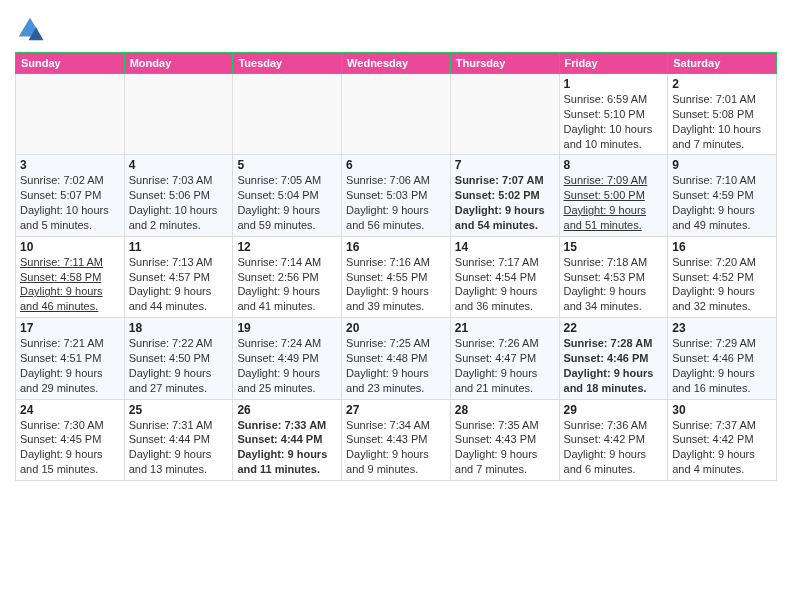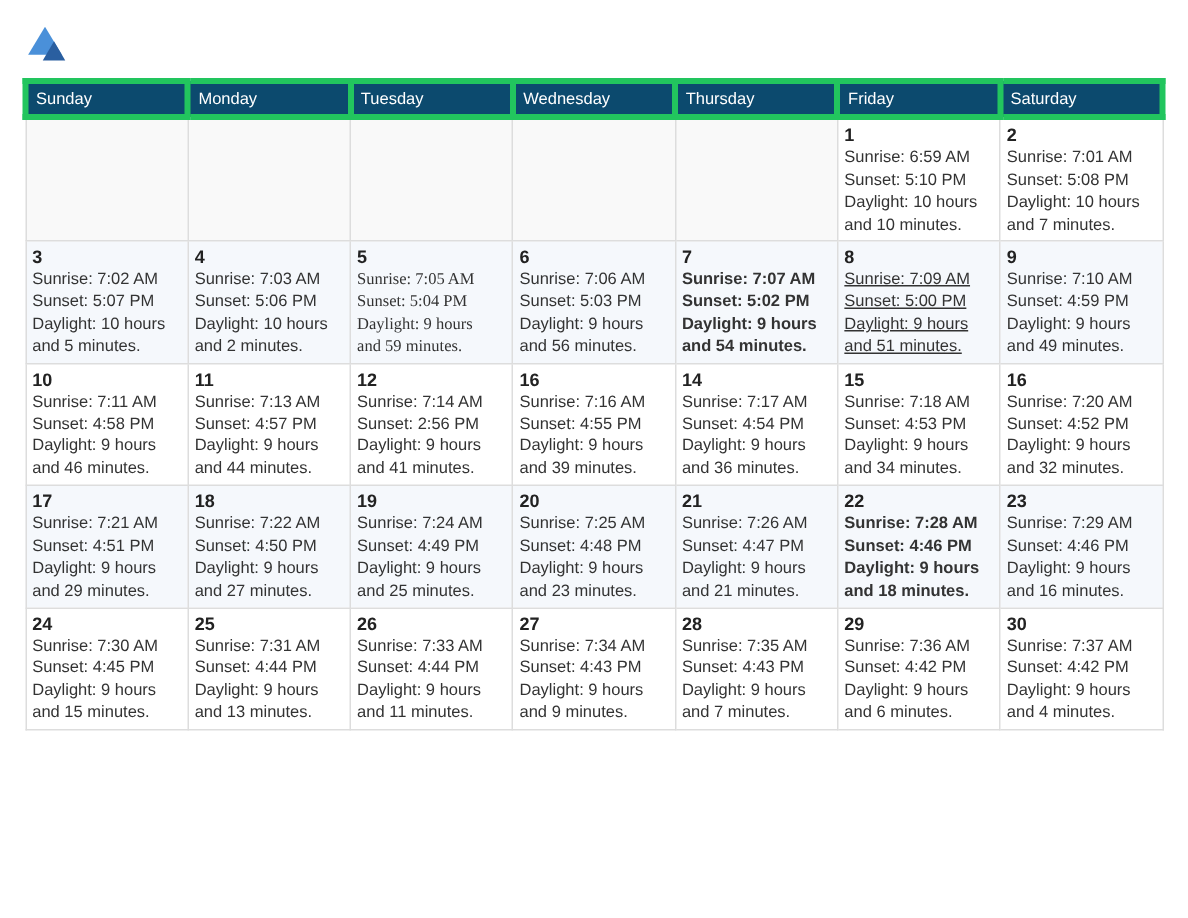--- a/index.html
+++ b/index.html
@@ -56,27 +56,27 @@
     }
     .location {
       font-size: 14px;
       color: #555;
     }
     .calendar {
       width: 100%;
       border-collapse: collapse;
     }
     .calendar th {
-      background: #0c4a6e;
+      background: #ec4899;
       color: white;
       font-size: 11px;
-      font-weight: normal;
+      font-weight: bold;
       padding: 4px 5px;
       text-align: left;
-      border: 4px solid #22c55e;
+      border: 1px solid #22c55e;
     }
     .calendar td {
       border: 1px solid #ddd;
       vertical-align: top;
       padding: 3px 4px;
       width: calc(100% / 7);
       height: 78px;
       background: #fff;
     }
     .calendar td.empty {
@@ -163,21 +163,21 @@
           </td>
           <td>
             <span class="day-num">4</span>
             <div class="day-info" style="white-space: pre-line;">Sunrise: 7:03 AM
 Sunset: 5:06 PM
 Daylight: 10 hours
 and 2 minutes.</div>
           </td>
           <td>
             <span class="day-num">5</span>
-            <div class="day-info" style="white-space: pre-line; font-family: Liberation Serif, serif;">Sunrise: 7:05 AM
+            <div class="day-info" style="white-space: pre-line;">Sunrise: 7:05 AM
 Sunset: 5:04 PM
 Daylight: 9 hours
 and 59 minutes.</div>
           </td>
           <td>
             <span class="day-num">6</span>
             <div class="day-info" style="white-space: pre-line;">Sunrise: 7:06 AM
 Sunset: 5:03 PM
 Daylight: 9 hours
 and 56 minutes.</div>
@@ -200,21 +200,21 @@
             <span class="day-num">9</span>
             <div class="day-info" style="white-space: pre-line;">Sunrise: 7:10 AM
 Sunset: 4:59 PM
 Daylight: 9 hours
 and 49 minutes.</div>
           </td>
         </tr>
         <tr>
           <td>
             <span class="day-num">10</span>
-            <div class="day-info" style="white-space: pre-line;">Sunrise: 7:11 AM
+            <div class="day-info" style="white-space: pre-line; text-decoration: underline;">Sunrise: 7:11 AM
 Sunset: 4:58 PM
 Daylight: 9 hours
 and 46 minutes.</div>
           </td>
           <td>
             <span class="day-num">11</span>
             <div class="day-info" style="white-space: pre-line;">Sunrise: 7:13 AM
 Sunset: 4:57 PM
 Daylight: 9 hours
 and 44 minutes.</div>
@@ -316,21 +316,21 @@
           </td>
           <td>
             <span class="day-num">25</span>
             <div class="day-info" style="white-space: pre-line;">Sunrise: 7:31 AM
 Sunset: 4:44 PM
 Daylight: 9 hours
 and 13 minutes.</div>
           </td>
           <td>
             <span class="day-num">26</span>
-            <div class="day-info" style="white-space: pre-line;">Sunrise: 7:33 AM
+            <div class="day-info" style="white-space: pre-line; font-weight: bold;">Sunrise: 7:33 AM
 Sunset: 4:44 PM
 Daylight: 9 hours
 and 11 minutes.</div>
           </td>
           <td>
             <span class="day-num">27</span>
             <div class="day-info" style="white-space: pre-line;">Sunrise: 7:34 AM
 Sunset: 4:43 PM
 Daylight: 9 hours
 and 9 minutes.</div>

